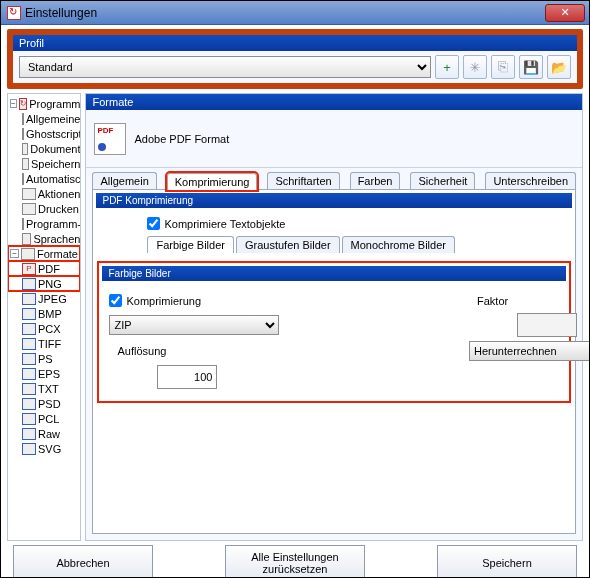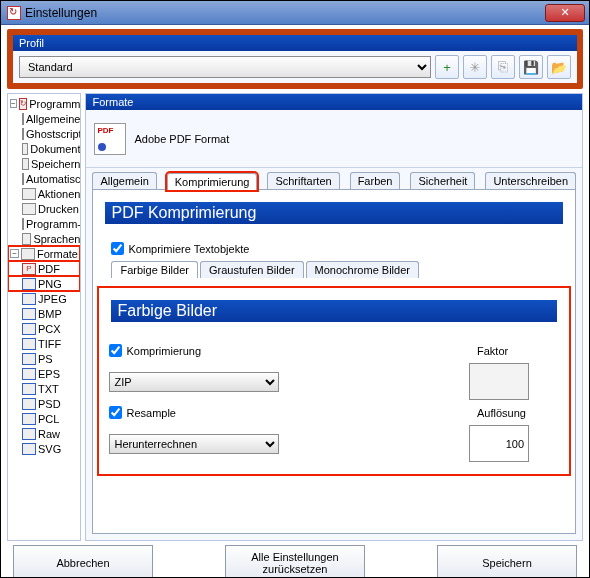--- a/index.html
+++ b/index.html
@@ -40,34 +40,34 @@
 .format-info .bigico { width:32px; height:32px; background:#fff; border:1px solid #999; position:relative; }
 .format-info .bigico::before{content:"PDF"; position:absolute;top:2px;left:2px;color:#c00;font-size:8px;font-weight:bold;}
 .format-info .bigico::after{content:"";position:absolute;bottom:3px;left:3px;width:8px;height:8px;background:#3050c0;border-radius:50%;}
 
 .tabs-row { display:flex; gap:10px; padding: 4px 6px 0 6px; align-items:flex-end;}
 .tab { padding: 2px 7px; border:1px solid #9ca8bc; border-bottom:none; background:#eef2fa; cursor:pointer; border-radius:3px 3px 0 0;}
 .tab.sel { background:#fff; position:relative; top:1px; }
 .tab.red-box{ outline:2px solid #e20; outline-offset:0; }
 .tab-body { margin:0 6px 6px 6px; border:1px solid #9ca8bc; background:#fff; flex:1; padding:0; display:flex; flex-direction:column;}
 
-.group-head { background: linear-gradient(#1050c0,#0838a0); color:#fff; padding:2px 6px; font-size:16px; margin:12px;}
-.inner { padding:4px 18px; }
+.group-head { background: linear-gradient(#1050c0,#0838a0); color:#fff; padding:2px 6px; font-size:10px; margin:3px;}
+.inner { padding:4px 18px;margin-left:36px; }
 .check { display:flex; align-items:center; gap:4px; margin:2px 0;}
 .check input{width:13px;height:13px;}
 .subtabs { display:flex; gap:2px; margin-top:6px; }
 .subtab { padding:2px 8px; border:1px solid #9ca8bc; border-bottom:none; background:#eef2fa; cursor:pointer; border-radius:3px 3px 0 0;}
 .subtab.sel { background:#fff; }
 
 .panel-red { border:2px solid #e20; margin:4px; }
 .panel-red .group-head{font-weight:normal;}
 .grid2 { display:grid; grid-template-columns: 1fr 90px; gap:4px 24px; padding:8px 10px 12px 10px; align-items:center;}
 .grid2 select { width:170px; height:20px; background:linear-gradient(#fefefe,#dedede); border:1px solid #8c8c8c; }
 .grid2 .lbl { font-size:11px;margin-left:8px; }
-.grid2 input[type=text]{ width:60px; height:37px; border:1px solid #8c8c8c; padding:0 4px; text-align:right; background:#fff;}
+.grid2 input[type=text]{ width:60px; height:24px; border:1px solid #8c8c8c; padding:0 4px; text-align:right; background:#fff;margin-left:48px;}
 .grid2 input.empty{background:#f3f3f3;}
 
 
 .btn-row { display:flex; justify-content:space-between; padding:4px 6px 6px 6px; gap:16px; }
 .btn { flex:0 0 140px; height:36px; border:1px solid #8f9aae; background:linear-gradient(#fefefe,#e6eaf3); cursor:pointer; display:flex; align-items:center; justify-content:center; text-align:center; line-height:12px; }
 </style>
 </head>
 <body>
 
 <div class="titlebar">
@@ -233,24 +233,20 @@
             <input type="checkbox" checked="" style="">
             <span>Komprimierung</span>
           </label>
           <span class="lbl">Faktor</span>
 
           <select>
             <option>ZIP</option>
           </select>
           <input type="text" class="empty" value="" style="">
 
-          <label class="check">
-            <input type="checkbox" checked="" style="">
-            <span>Resample</span>
-          </label>
           <span class="lbl">Auflösung</span>
 
           <select>
             <option>Herunterrechnen</option>
           </select>
           <input type="text" value="100" style="">
         </div>
       </div>
     </div>
   </div>

